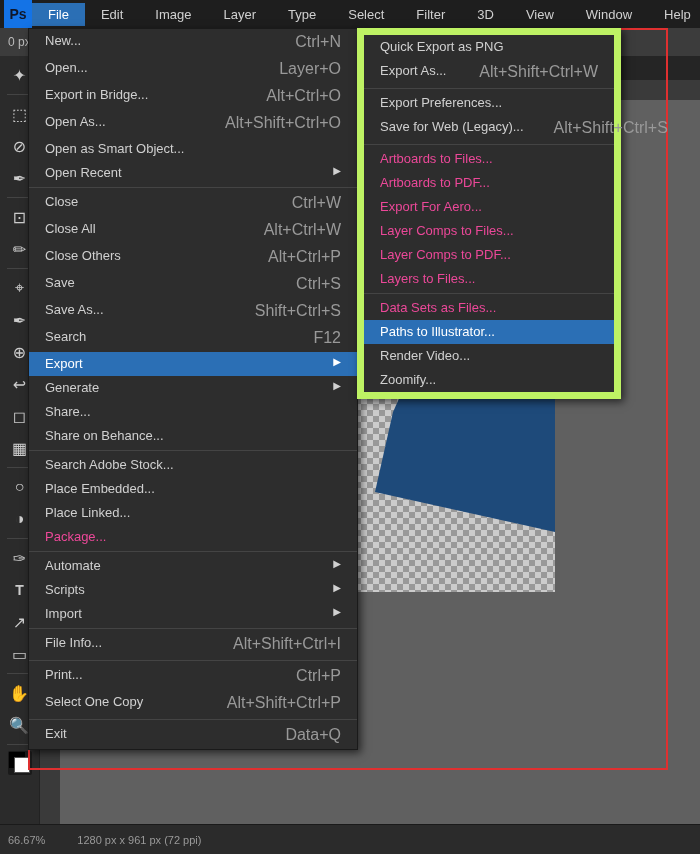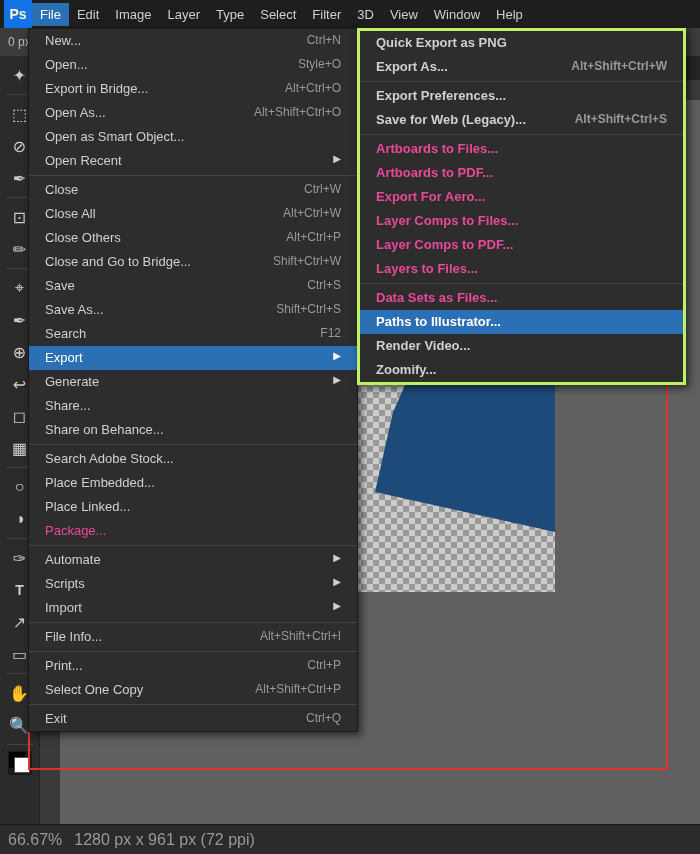--- a/index.html
+++ b/index.html
@@ -19,38 +19,38 @@
       height: 28px;
       background: #1e1e1e;
       display: flex;
       align-items: center;
       padding: 0 4px;
       position: absolute;
       top: 0; left: 0; right: 0;
       z-index: 10;
     }
     .menu-bar-item {
-      padding: 4px 8px;
+      padding: 4px 16px;
       color: #d0d0d0;
       font-size: 13px;
       cursor: pointer;
       white-space: nowrap;
     }
     .menu-bar-item.active {
       background: #2b6fb5;
       color: #fff;
     }
     .ps-logo {
       width: 28px;
       height: 28px;
       background: #1473e6;
       display: flex;
       align-items: center;
       justify-content: center;
-      color: #fef9c3;
+      color: #0f172a;
       font-weight: bold;
       font-size: 14px;
       flex-shrink: 0;
     }
 
     
     .options-bar {
       position: absolute;
       top: 28px;
       left: 0; right: 0;
@@ -195,24 +195,24 @@
 
     
     .status-bar {
       position: absolute;
       bottom: 0; left: 0; right: 0;
       height: 30px;
       background: #2b2b2b;
       display: flex;
       align-items: center;
       padding: 0 8px;
-      font-size: 16px;
+      font-size: 11px;
       color: #999;
       border-top: 1px solid #1a1a1a;
-      gap: 12px;
+      gap: 32px;
     }
 
     
     .file-menu {
       position: absolute;
       top: 28px;
       left: 28px;
       width: 330px;
       background: #2d2d2d;
       border: 1px solid #1a1a1a;
@@ -234,43 +234,42 @@
       background: #2b6fb5;
       color: #fff;
     }
     .menu-item.disabled {
       color: #ec4899;
       cursor: default;
     }
     .menu-shortcut {
       margin-left: 30px;
       color: #999;
-      font-size: 12px;
+      font-size: 16px;
     }
     .menu-arrow {
       font-size: 10px;
       margin-left: 8px;
     }
     .menu-separator {
       height: 1px;
       background: #444;
       margin: 2px 0;
     }
 
     
     .export-submenu {
       position: absolute;
       top: 28px;
       left: 357px;
-      width: 329px;
+      width: 264px;
       background: #2d2d2d;
-      border: 3px solid #bef264;
+      border: 7px solid #bef264;
       box-shadow: 3px 3px 8px rgba(0,0,0,0.6);
       z-index: 101;
-      font-weight: bold;
     }
     
     .menu-highlight-box {
       position: absolute;
       top: 28px;
       left: 28px;
       width: 640px;
       height: 742px;
       border: 2px solid #e03030;
       z-index: 99;
@@ -394,21 +393,21 @@
   <span>1280 px x 961 px (72 ppi)</span>
 </div>
 
 <div class="file-menu">
   <div class="menu-item">
     <span>New...</span>
     <span class="menu-shortcut">Ctrl+N</span>
   </div>
   <div class="menu-item">
     <span>Open...</span>
-    <span class="menu-shortcut">Style+O</span>
+    <span class="menu-shortcut">Layer+O</span>
   </div>
   <div class="menu-item">
     <span>Export in Bridge...</span>
     <span class="menu-shortcut">Alt+Ctrl+O</span>
   </div>
   <div class="menu-item">
     <span>Open As...</span>
     <span class="menu-shortcut">Alt+Shift+Ctrl+O</span>
   </div>
   <div class="menu-item">
@@ -423,24 +422,20 @@
     <span>Close</span>
     <span class="menu-shortcut">Ctrl+W</span>
   </div>
   <div class="menu-item">
     <span>Close All</span>
     <span class="menu-shortcut">Alt+Ctrl+W</span>
   </div>
   <div class="menu-item">
     <span>Close Others</span>
     <span class="menu-shortcut">Alt+Ctrl+P</span>
-  </div>
-  <div class="menu-item">
-    <span>Close and Go to Bridge...</span>
-    <span class="menu-shortcut">Shift+Ctrl+W</span>
   </div>
   <div class="menu-item">
     <span>Save</span>
     <span class="menu-shortcut">Ctrl+S</span>
   </div>
   <div class="menu-item">
     <span>Save As...</span>
     <span class="menu-shortcut">Shift+Ctrl+S</span>
   </div>
   <div class="menu-item">
@@ -497,21 +492,21 @@
     <span>Print...</span>
     <span class="menu-shortcut">Ctrl+P</span>
   </div>
   <div class="menu-item">
     <span>Select One Copy</span>
     <span class="menu-shortcut">Alt+Shift+Ctrl+P</span>
   </div>
   <div class="menu-separator"></div>
   <div class="menu-item">
     <span>Exit</span>
-    <span class="menu-shortcut">Ctrl+Q</span>
+    <span class="menu-shortcut">Data+Q</span>
   </div>
 </div>
 
 <div class="export-submenu">
   <div class="menu-item">
     <span>Quick Export as PNG</span>
   </div>
   <div class="menu-item">
     <span>Export As...</span>
     <span class="menu-shortcut">Alt+Shift+Ctrl+W</span>

